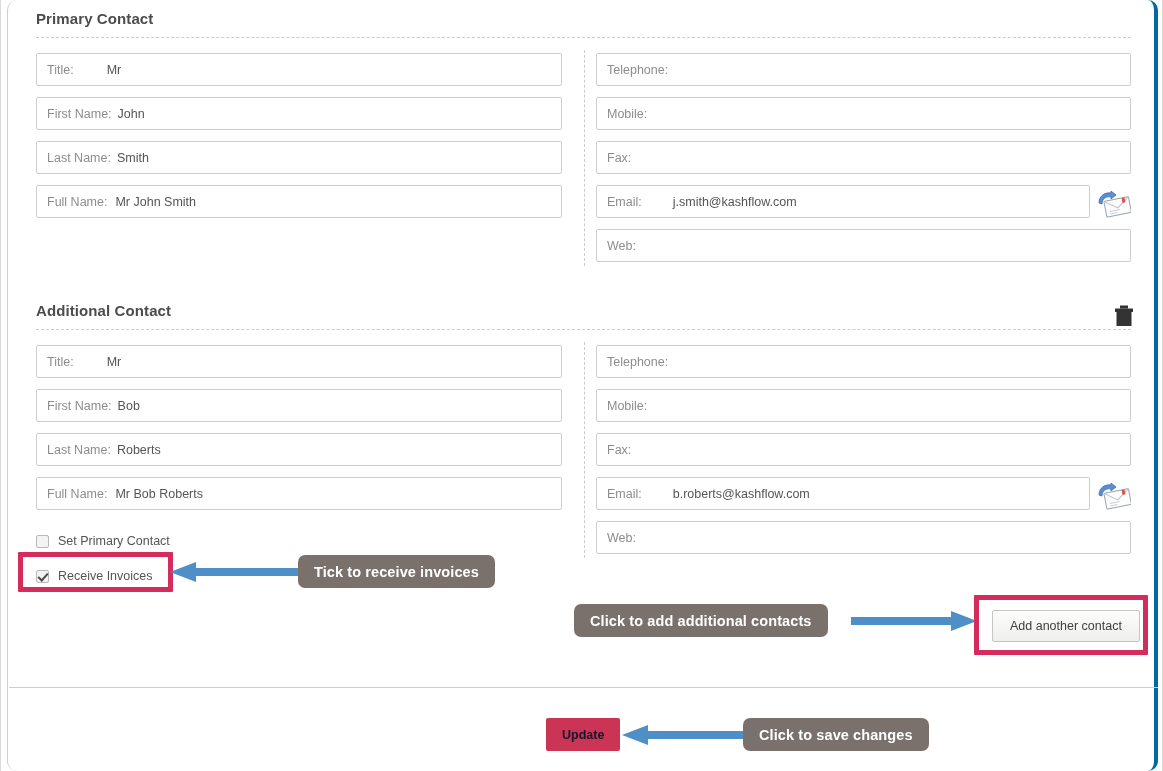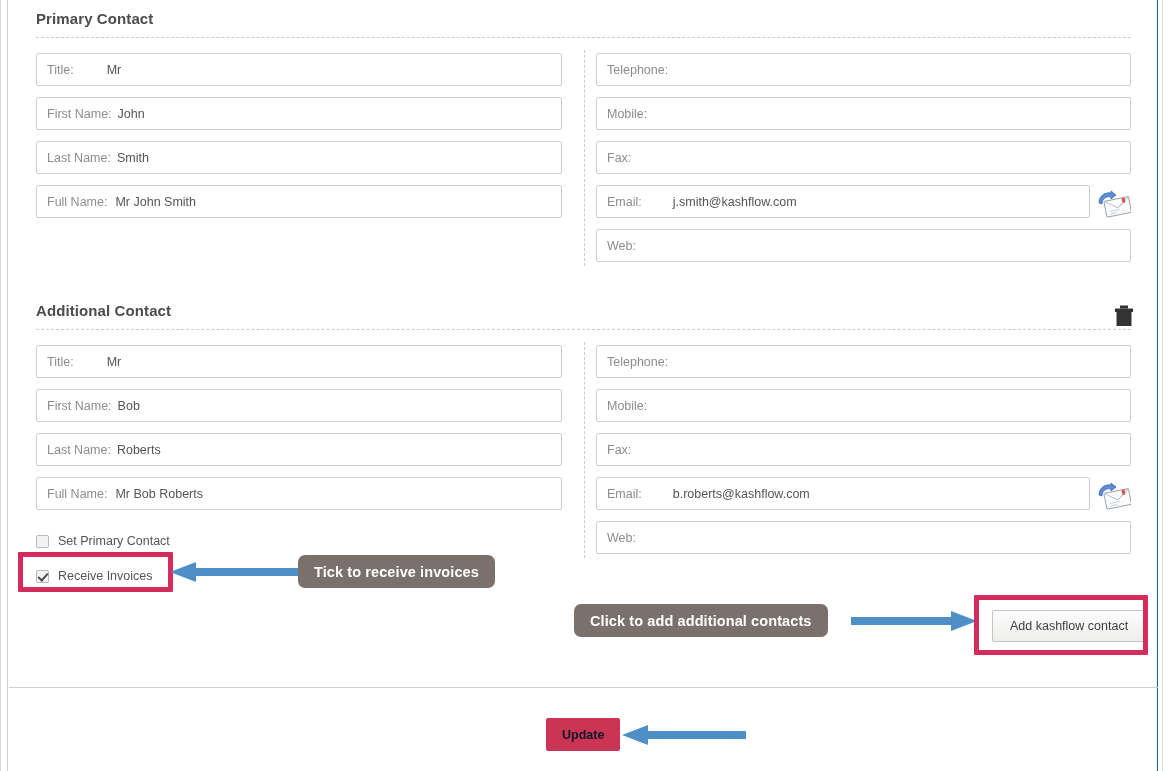--- a/index.html
+++ b/index.html
@@ -18,21 +18,22 @@
     border-left: 1px solid #d9dcd6;
     border-right: 1px solid #d9dcd6;
     overflow: hidden;
   }
   .page-inner {
     position: absolute;
     left: 6px; top: 0;
     width: 1151px; height: 771px;
     background: #ffffff;
     border-left: 1px solid #cfd2cc;
-    border-right: 1px solid #0369a1;
+    border-right: 4px solid #0369a1;
+    border-radius: 10px;
   }
 
   
   .section { position: absolute; left: 0; width: 1151px; }
   .section-head {
     position: relative;
     margin: 0 28px 0 28px;
     padding-bottom: 9px;
     border-bottom: 1px dashed #cccccc;
   }
@@ -359,30 +360,33 @@
   <div class="callout" style="left:290px; top:555px;">
     <span>Tick to receive invoices</span>
   </div>
   <div class="arrow" style="left:843px; top:611px;">
     <svg width="128" height="20" viewBox="0 0 128 20">
       <path d="M0 6 H100 V0 L126 10 L100 20 V14 H0 Z" fill="#4e8fc7"></path>
     </svg>
   </div>
 
   <div style="position:absolute; left:984px; top:610px;">
-    <span class="btn-grey">Add kashflow contact</span>
+    <span class="btn-grey">Add another contact</span>
   </div>
   <div class="hl-box" style="left:966px; top:595px; width:174px; height:60px;"></div>
 
   <div class="divider"></div>
 
   <div style="position:absolute; left:538px; top:718px;">
     <span class="btn-crimson">Update</span>
   </div>
 
   <div class="arrow" style="left:612px; top:725px;">
     <svg width="126" height="20" viewBox="0 0 126 20">
       <path d="M126 6 H28 V0 L2 10 L28 20 V14 H126 Z" fill="#4e8fc7"></path>
     </svg>
   </div>
+  <div class="callout" style="left:735px; top:718px;">
+    <span>Click to save changes</span>
+  </div>
 
 </div>
 </div>
 
 </body></html>

